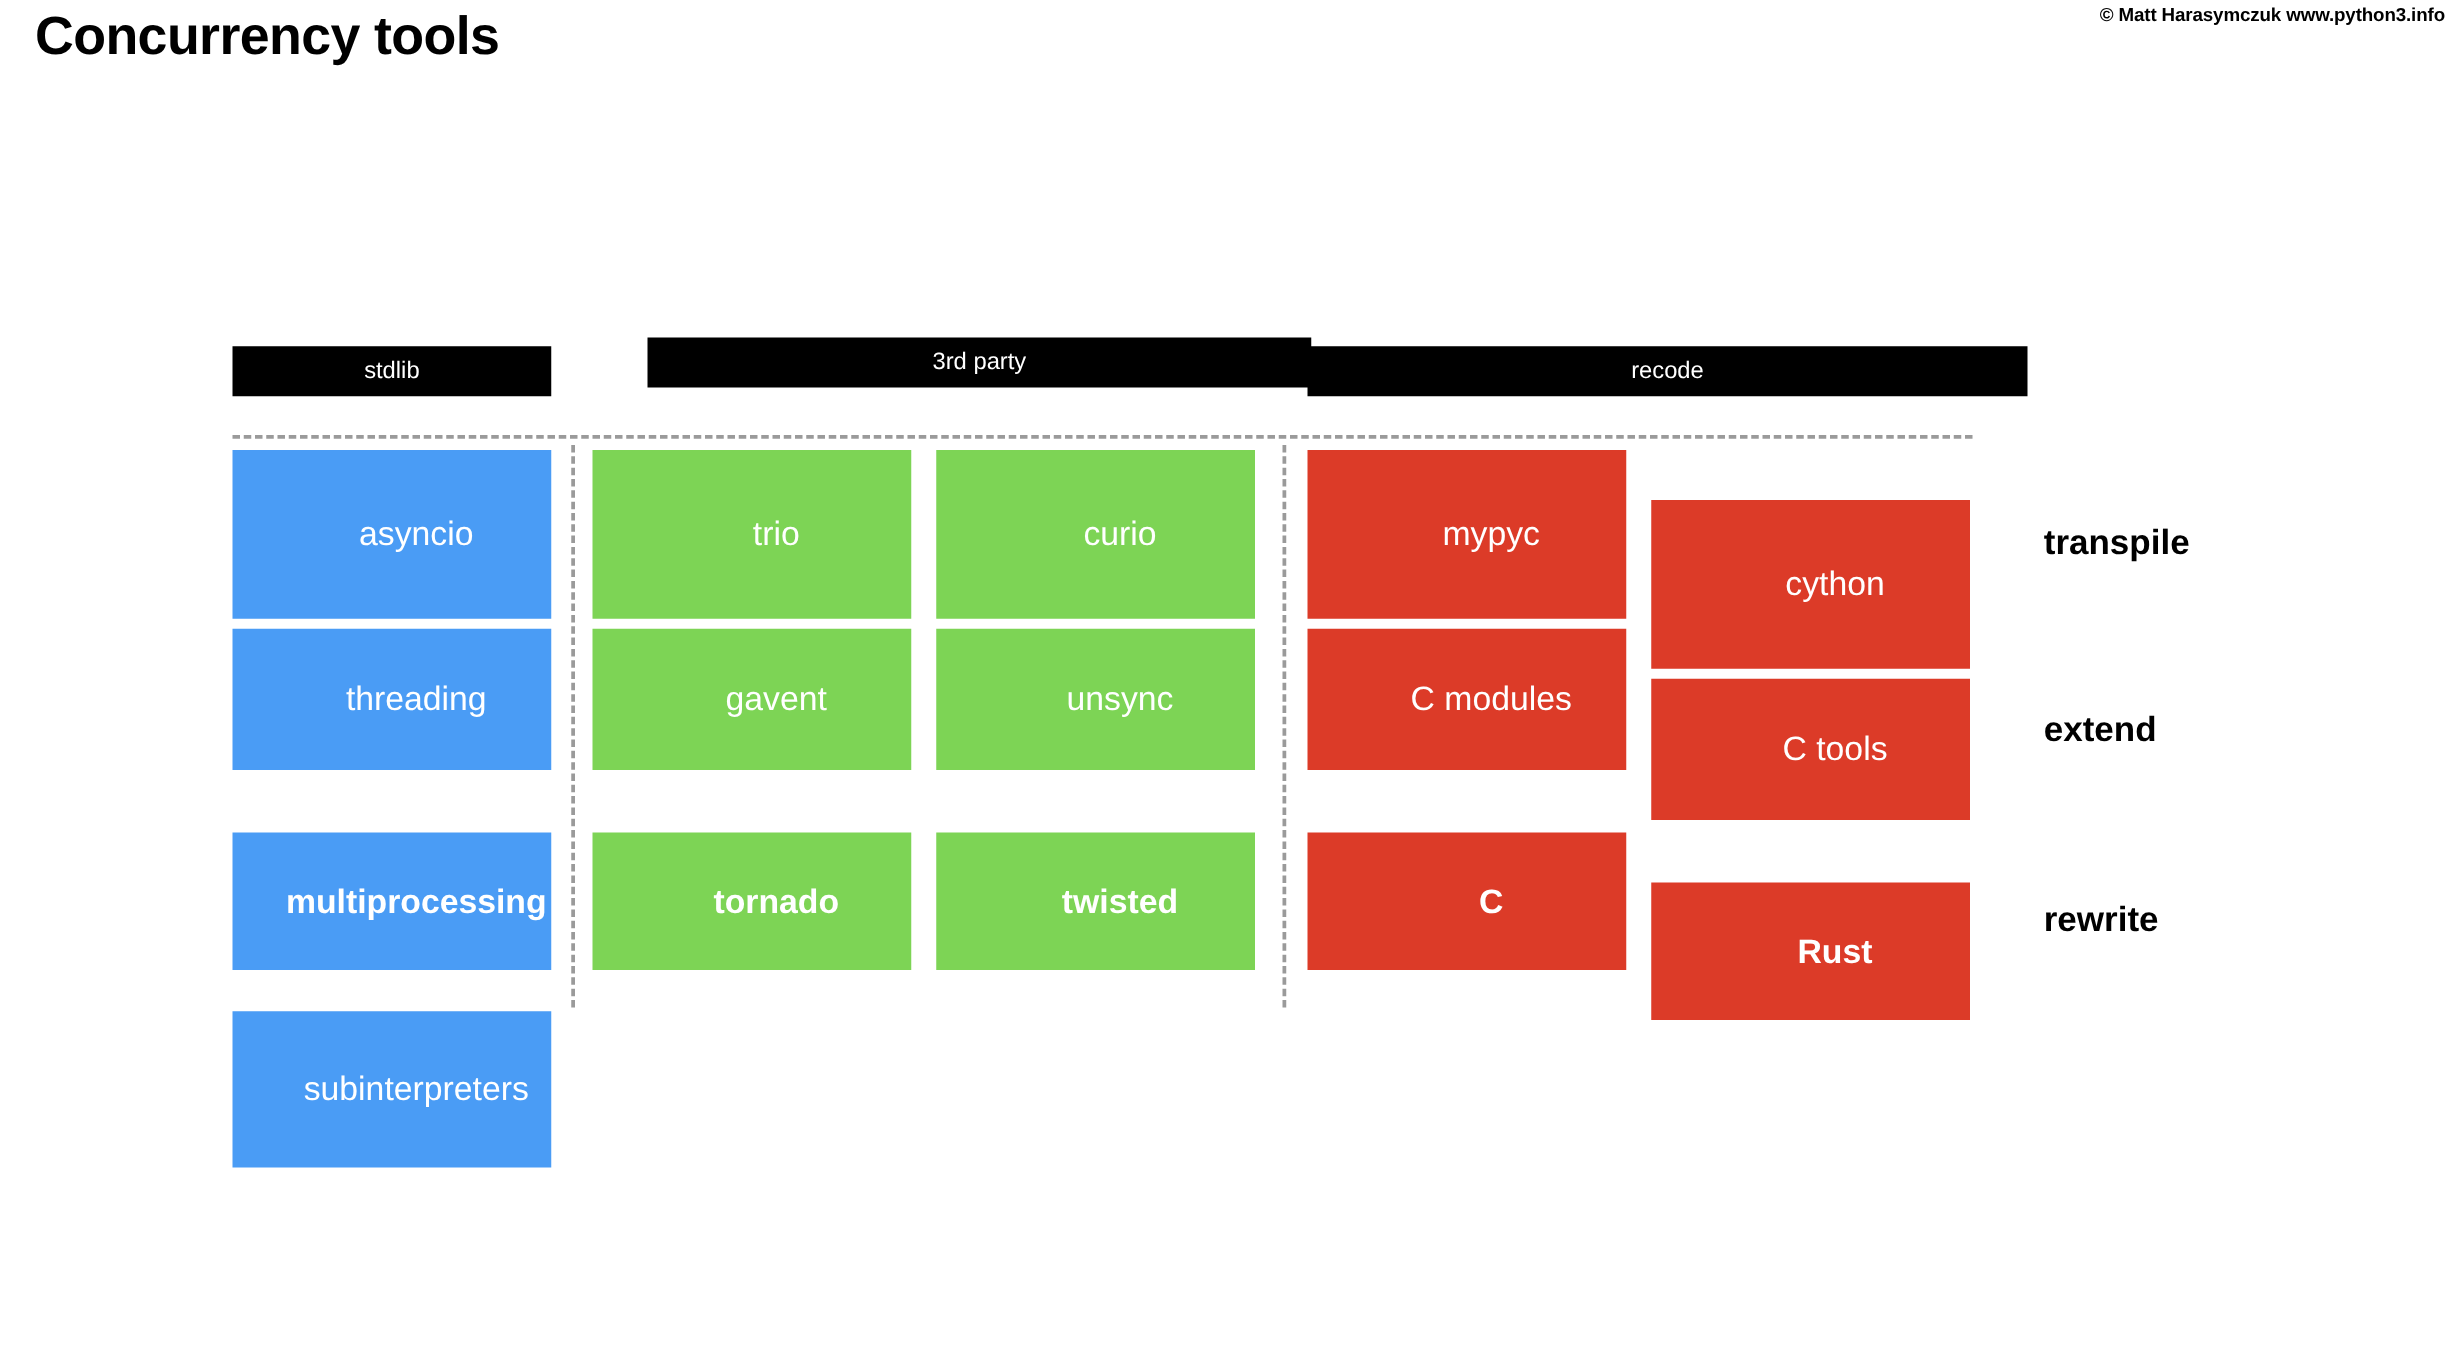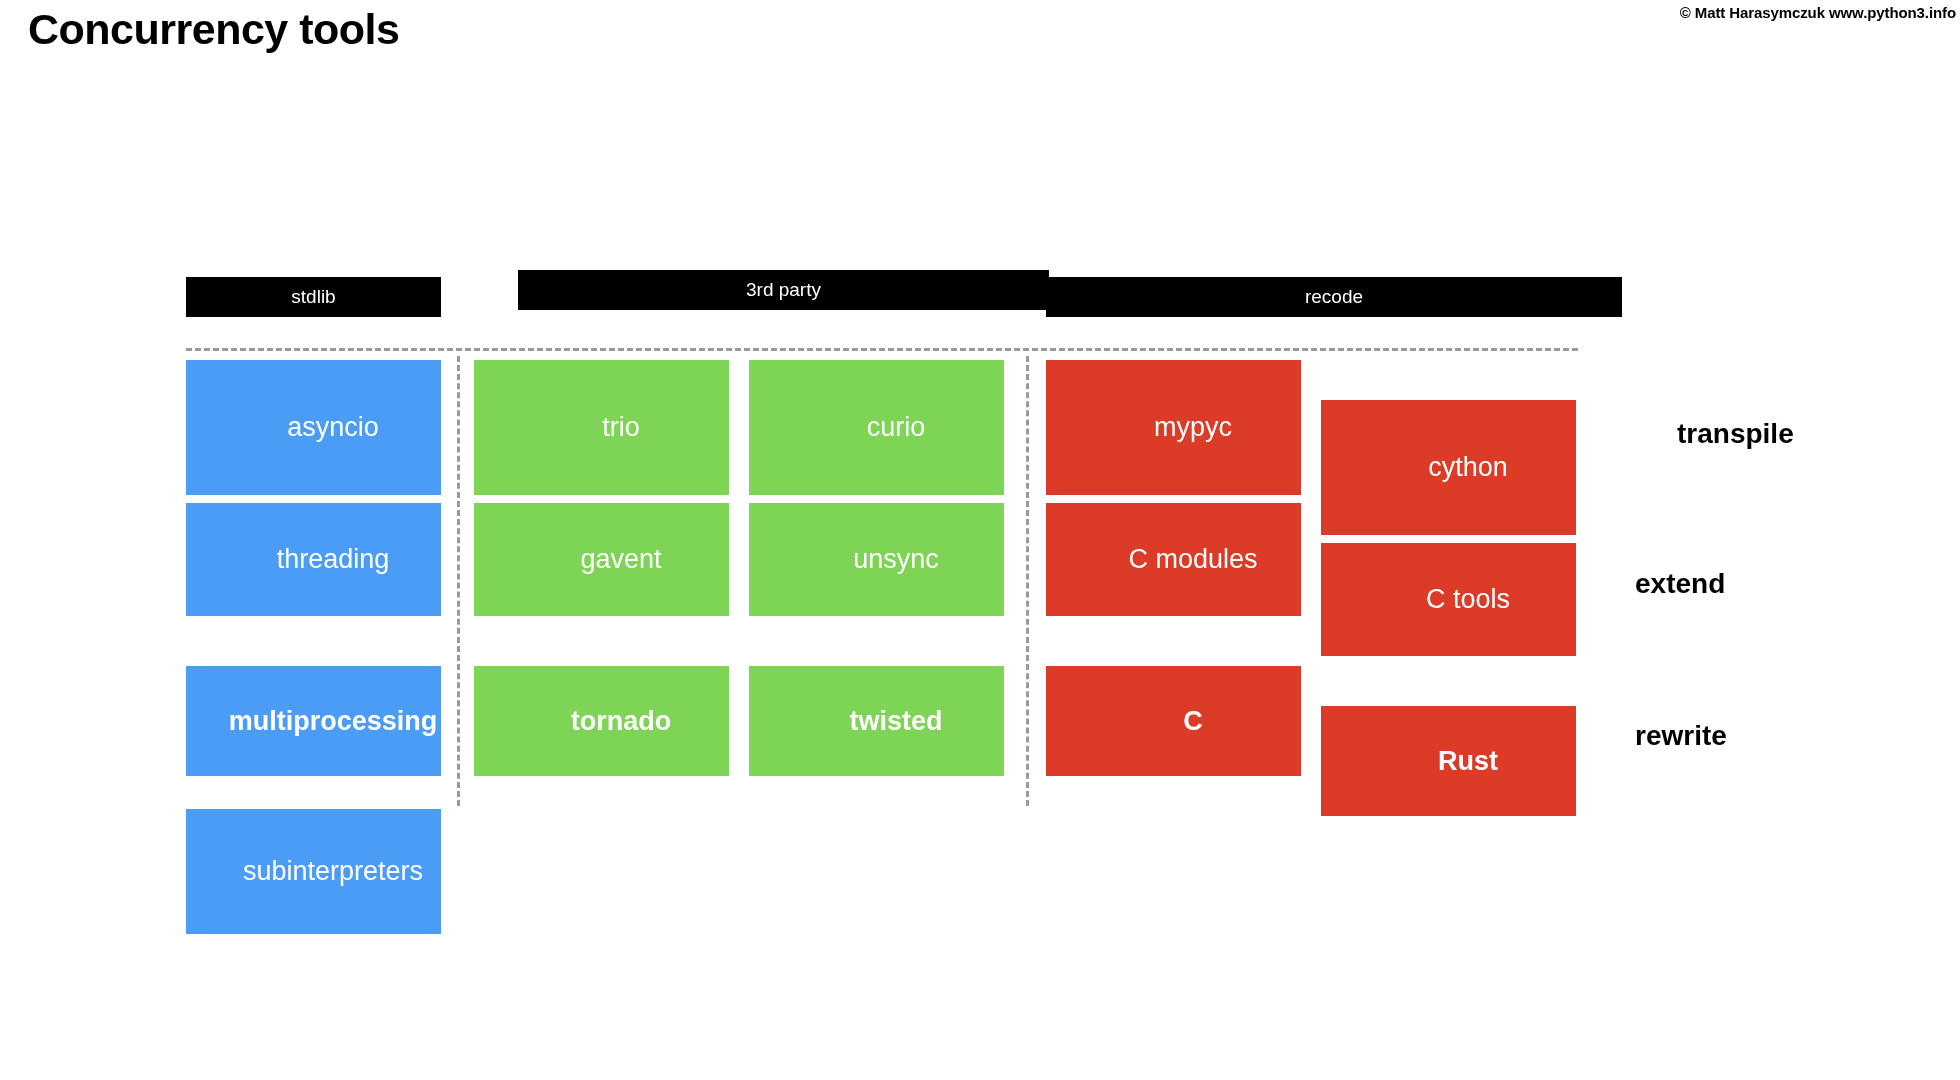--- a/index.html
+++ b/index.html
@@ -124,21 +124,21 @@
 
   
   .row-label {
     position: absolute;
     left: 1635px;
     font-size: 28px;
     font-weight: 700;
     color: #000000;
     white-space: nowrap;
   }
-  .row-label[data-row="0"] { top: 418px; margin-left: 42px; }
+  .row-label[data-row="0"] { top: 418px; }
   .row-label[data-row="1"] { top: 568px; }
   .row-label[data-row="2"] { top: 720px; }
 </style>
 </head>
 <body>
 
 <div id="slide-title">Concurrency tools</div>
 <div id="copyright">© Matt Harasymczuk www.python3.info</div>
 
 <div id="diagram">

